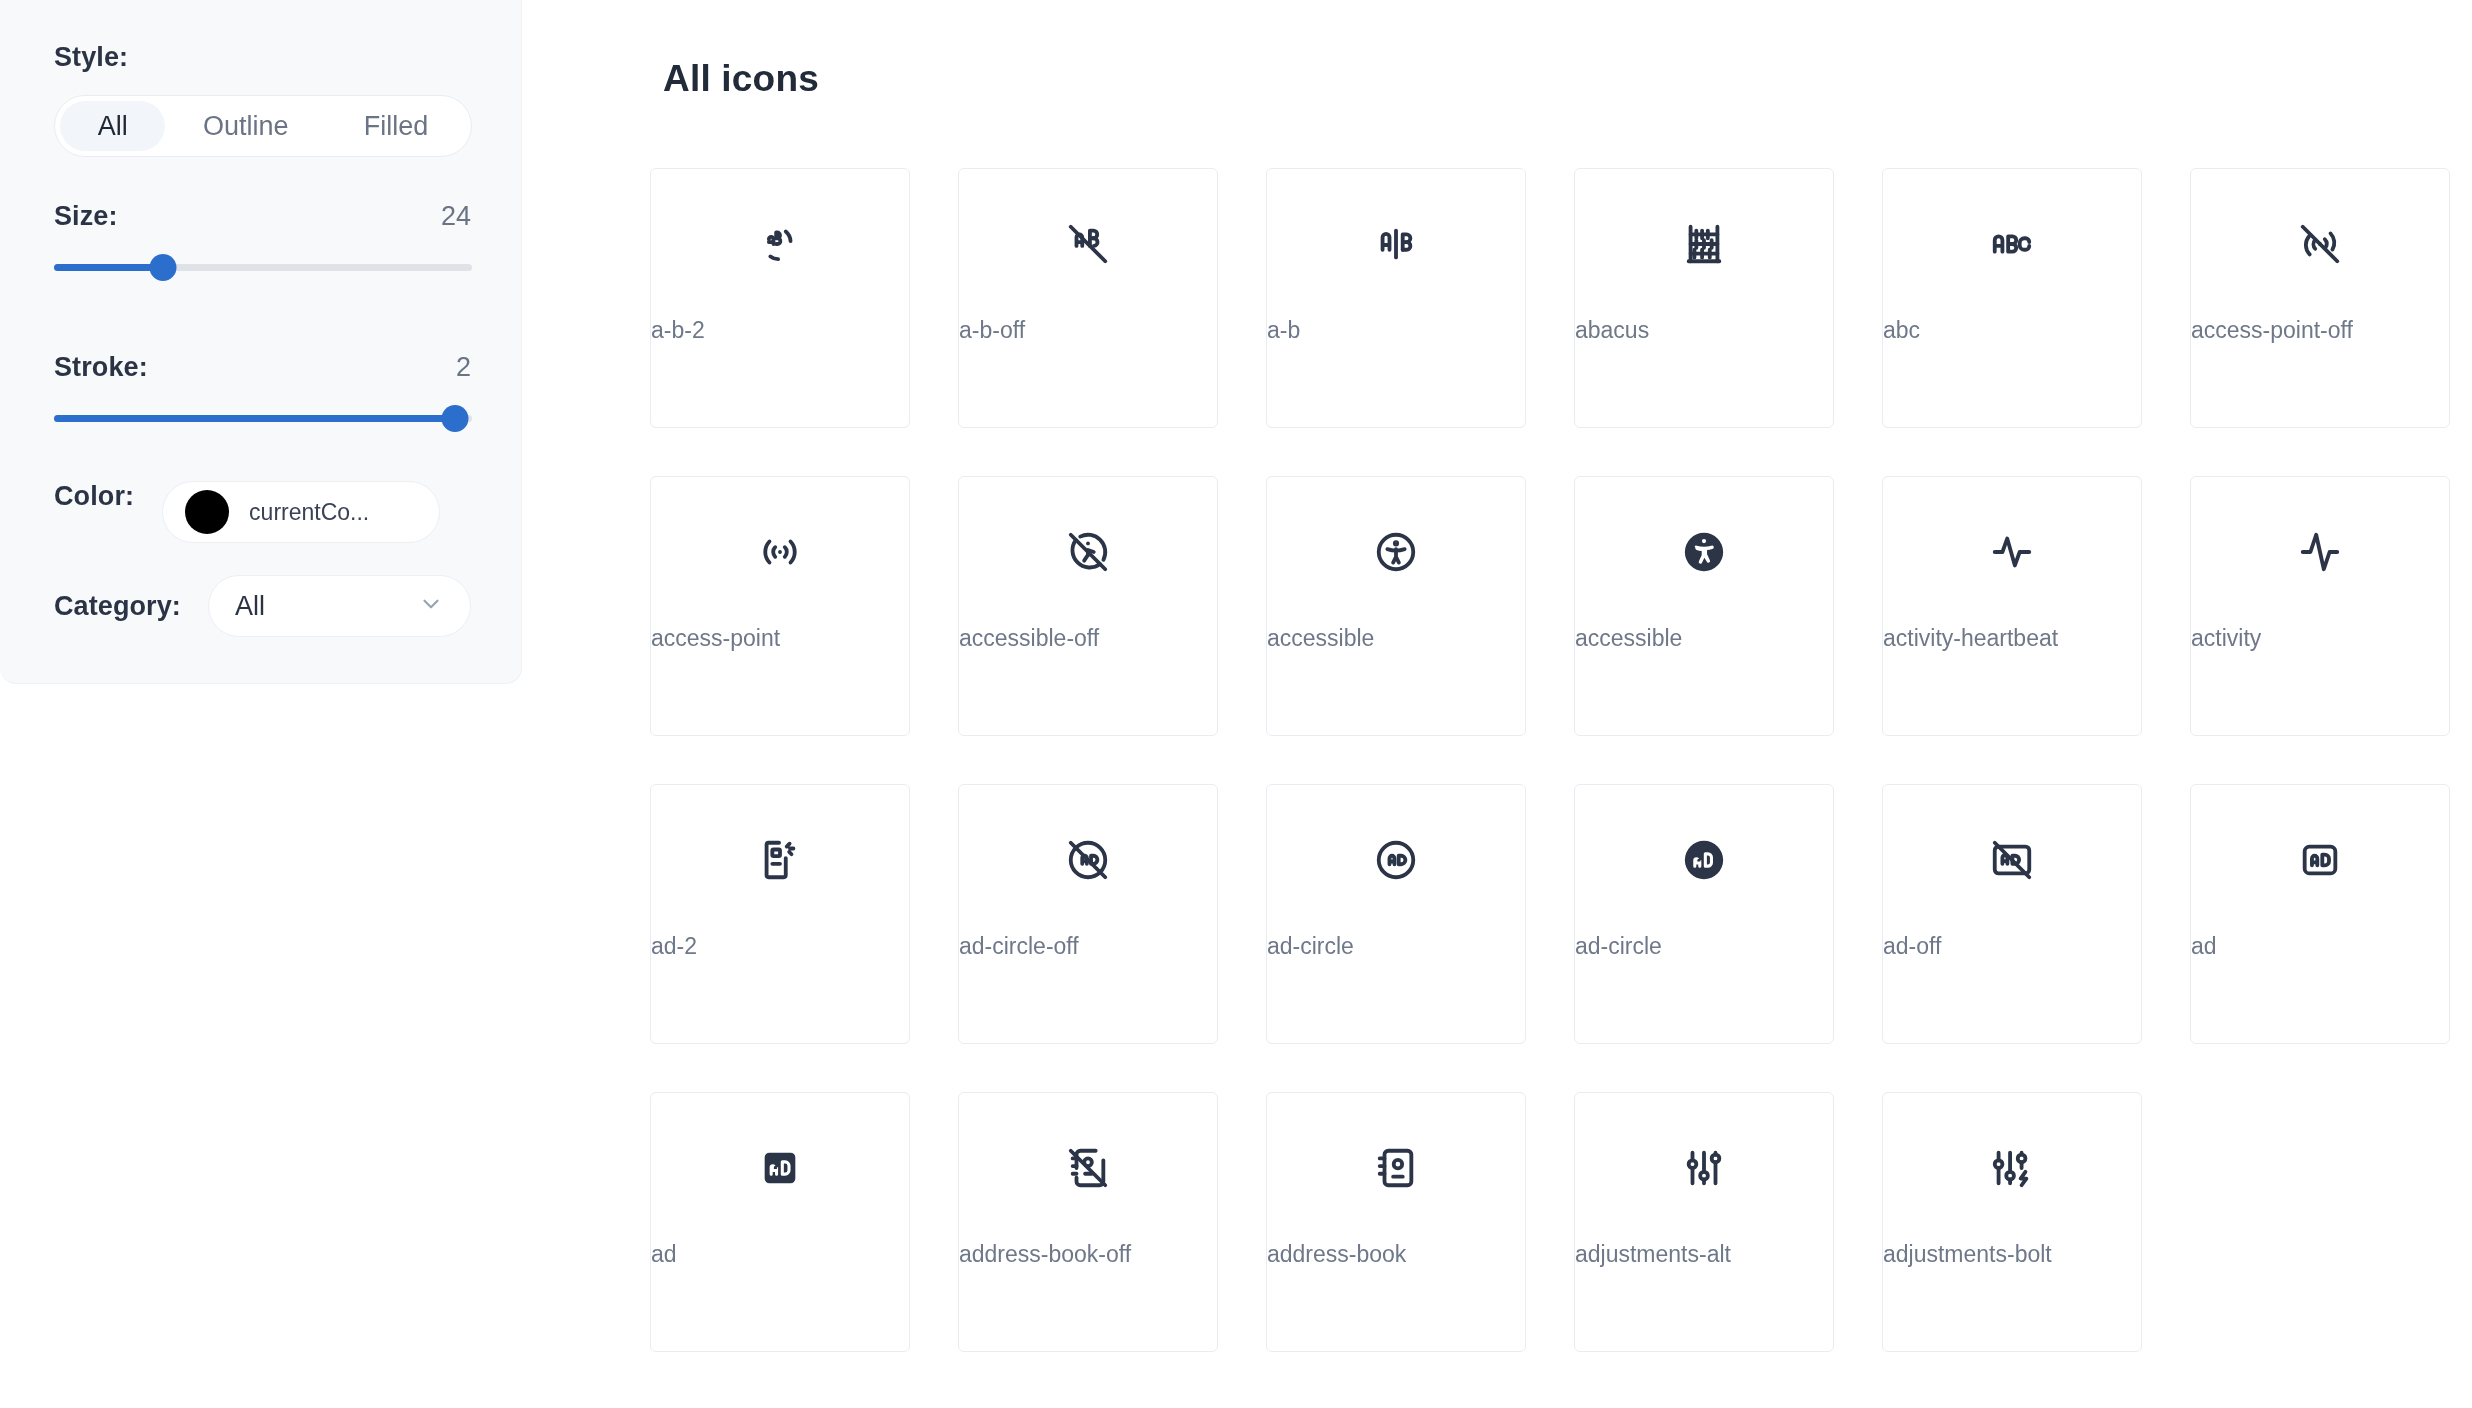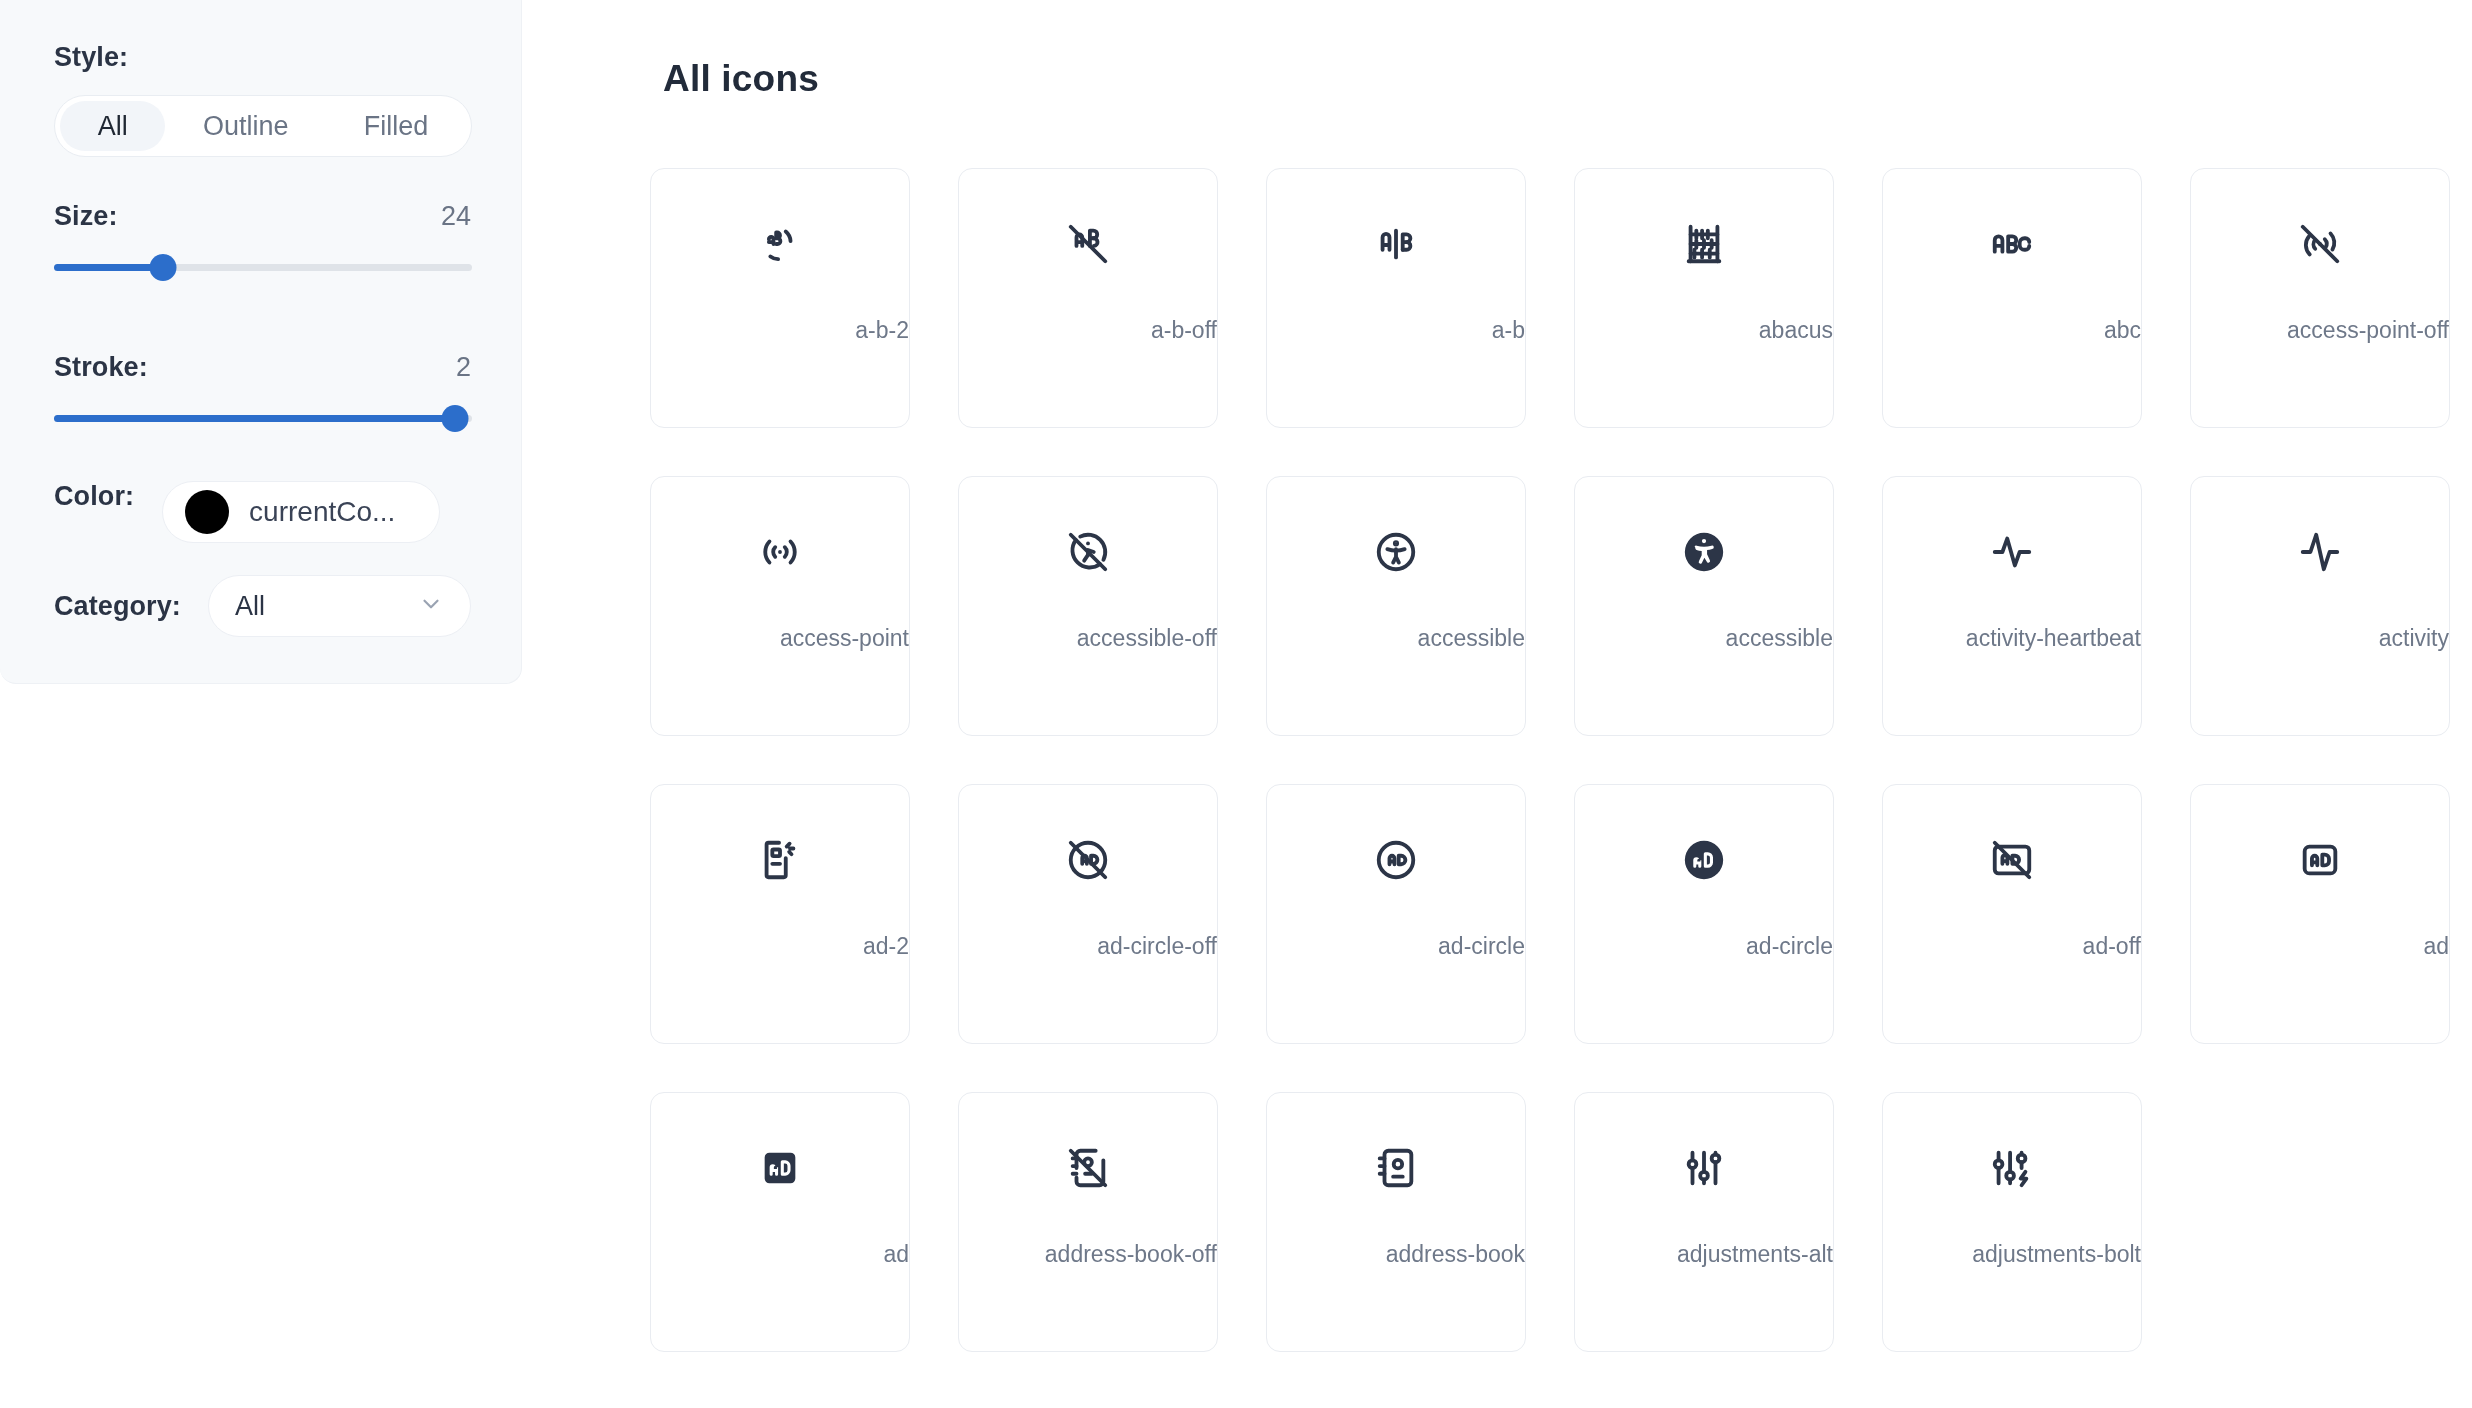--- a/index.html
+++ b/index.html
@@ -68,21 +68,21 @@
   }
 
   .block-color { margin-top: 50px; display: flex; gap: 28px; }
   .color-field {
     display: flex; align-items: center; gap: 20px;
     width: 278px; height: 62px;
     background: #ffffff; border: 1px solid #eceff4; border-radius: 999px;
     padding: 0 22px; cursor: pointer;
   }
   .swatch { width: 44px; height: 44px; border-radius: 50%; background: #000000; flex: 0 0 44px; }
-  .color-text { font-size: 28px; color: #3a4356; white-space: nowrap; overflow: hidden; }
+  .color-text { font-size: 23px; color: #3a4356; white-space: nowrap; overflow: hidden; }
 
   .block-category { margin-top: 32px; display: flex; align-items: center; gap: 27px; }
   .select-field {
     position: relative;
     display: flex; align-items: center;
     width: 278px; height: 62px;
     background: #ffffff; border: 1px solid #eceff4; border-radius: 999px;
     padding: 0 26px; cursor: pointer;
   }
   .select-text { font-size: 27px; color: #2b3445; }
@@ -99,22 +99,22 @@
     width: 1822px;
     display: grid;
     grid-template-columns: repeat(6, 260px);
     column-gap: 48px;
     row-gap: 48px;
   }
   .icon-card {
     width: 260px; height: 260px;
     background: #ffffff;
     border: 1px solid #e9ecf1;
-    border-radius: 14px;
-    display: flex; flex-direction: column; align-items: flex-end;
+    border-radius: 6px;
+    display: flex; flex-direction: column; align-items: flex-start;
     cursor: pointer;
   }
   .icon-card .glyph {
     height: 150px; display: flex; align-items: center; justify-content: center;
     width: 100%;
     color: #2c3547;
   }
   .icon-card .glyph svg { display: block; }
   .icon-card .cap {
     font-size: 23px; color: #6e7889; text-align: center;

